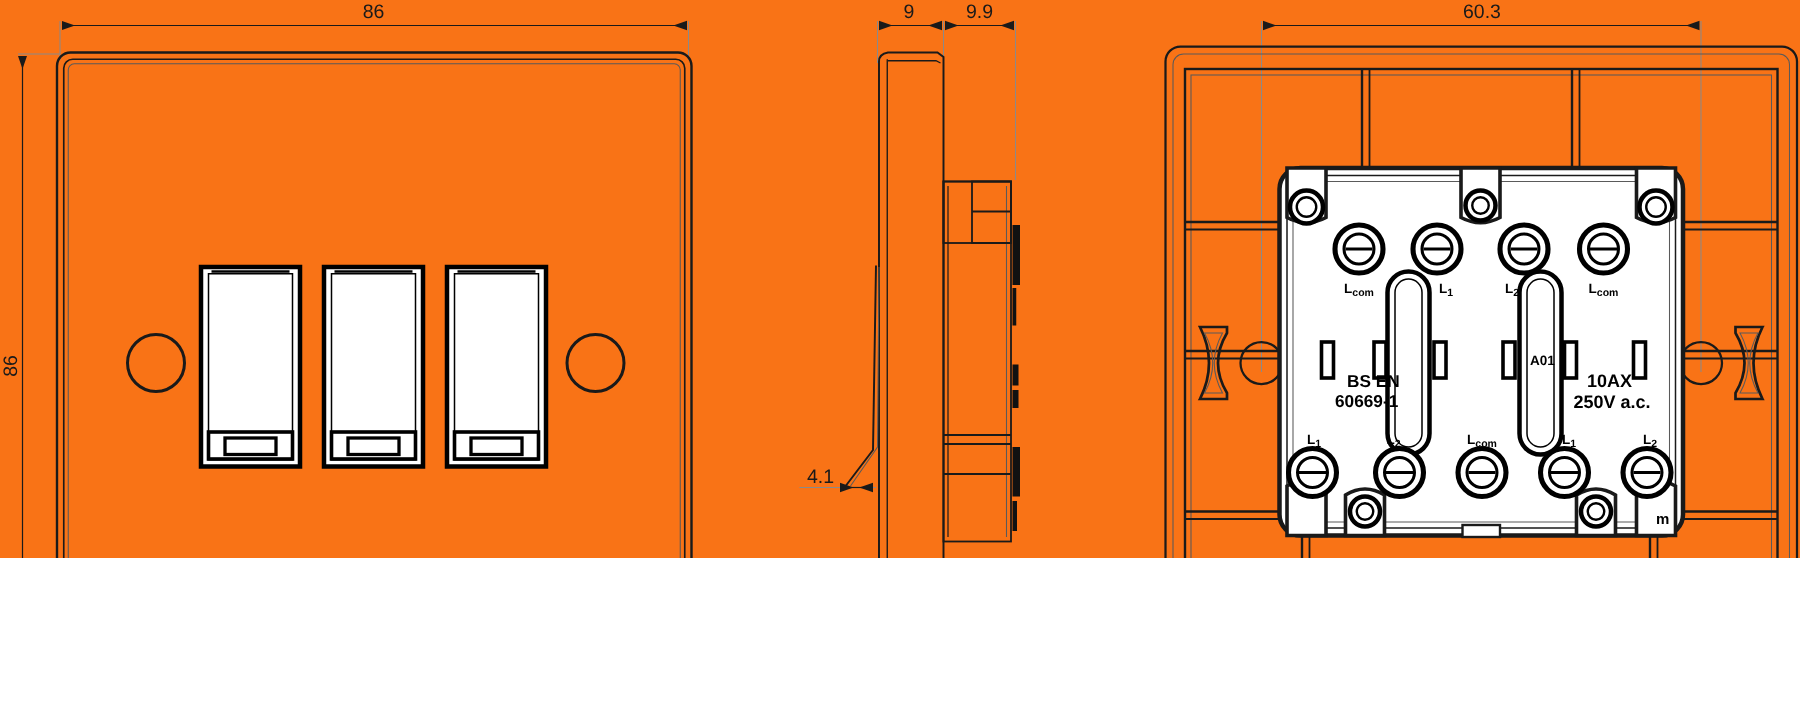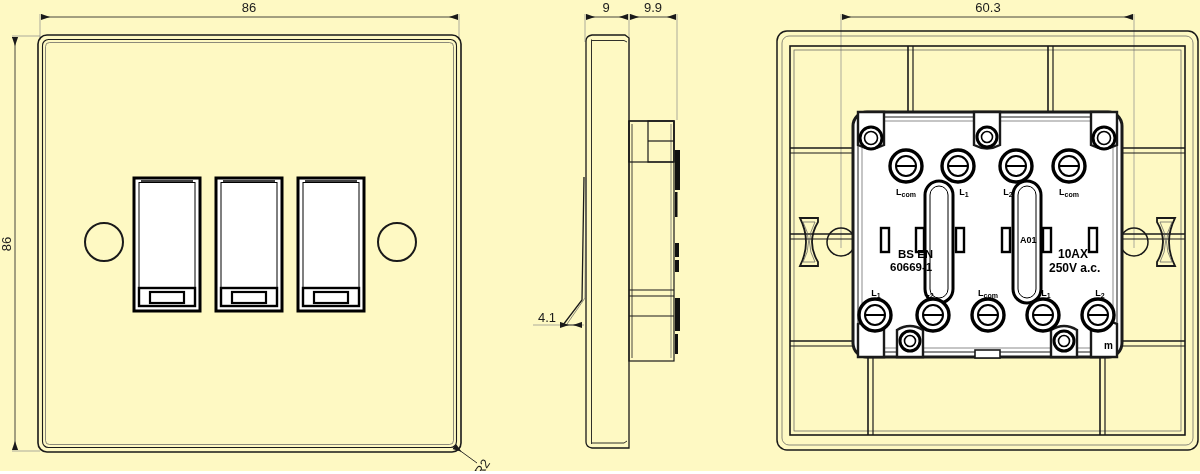--- a/index.html
+++ b/index.html
@@ -6,22 +6,22 @@
     margin: 0;
     padding: 0;
     background: #ffffff;
   }
   body {
     font-family: "Liberation Sans", sans-serif;
   }
   #sheet {
     position: relative;
     width: 1200px;
-    height: 471px;
-    background: #fef9c3;
+    height: 372px;
+    background: #f97316;
     overflow: hidden;
   }
   #sheet svg {
     display: block;
     position: absolute;
     left: 0;
     top: 0;
   }
   .dimtxt {
     font-family: "Liberation Sans", sans-serif;

